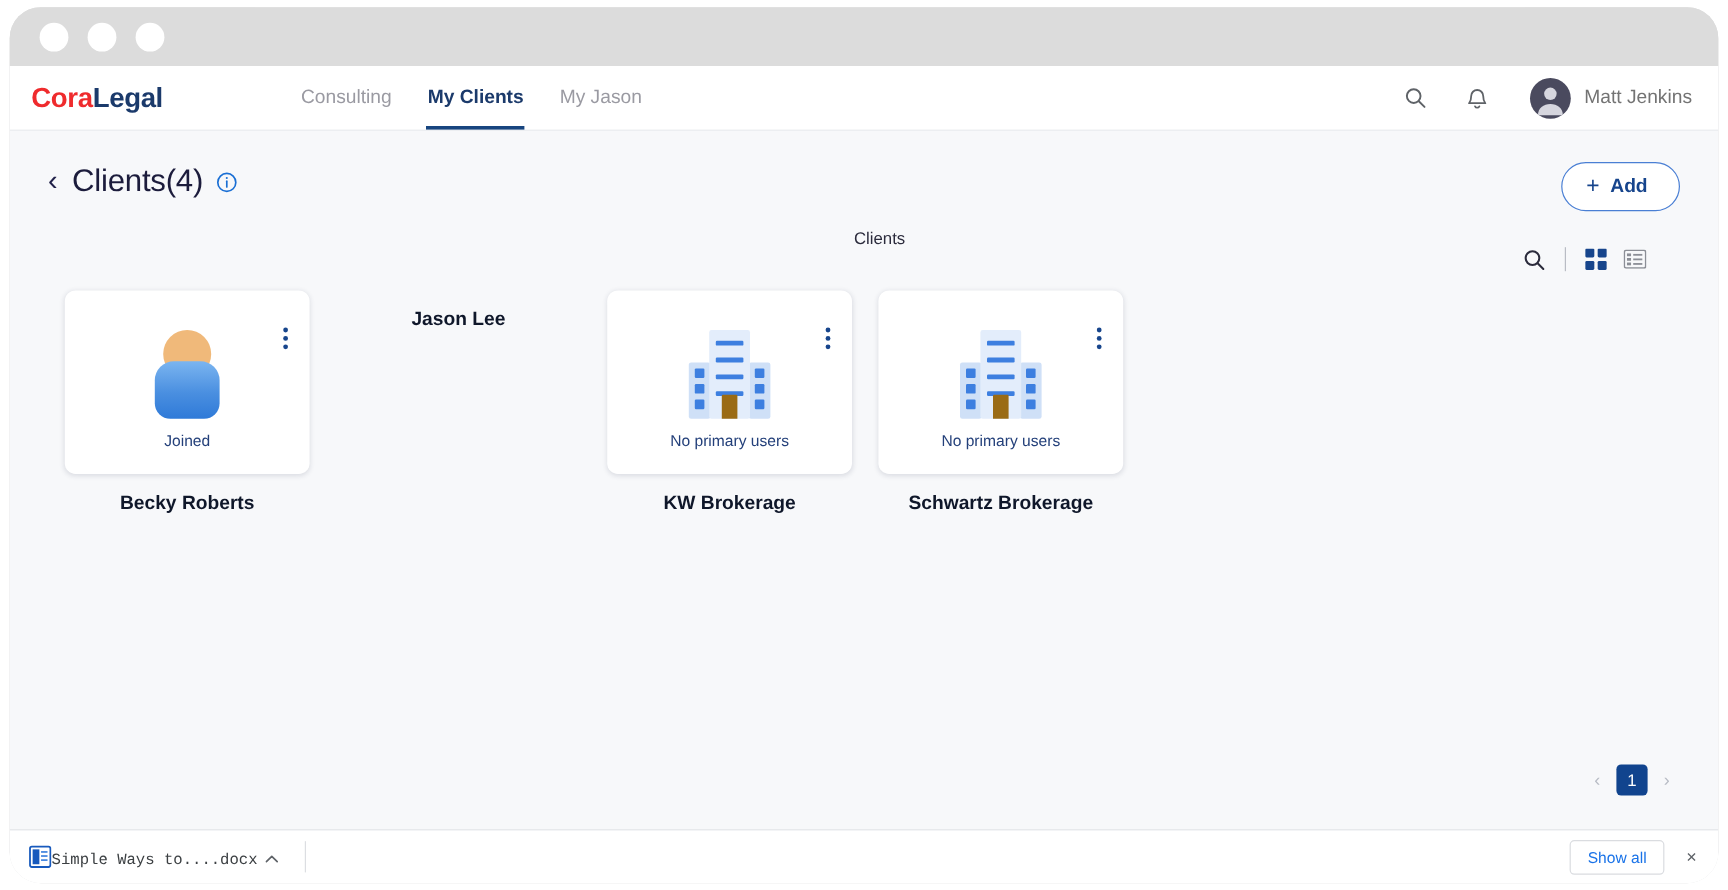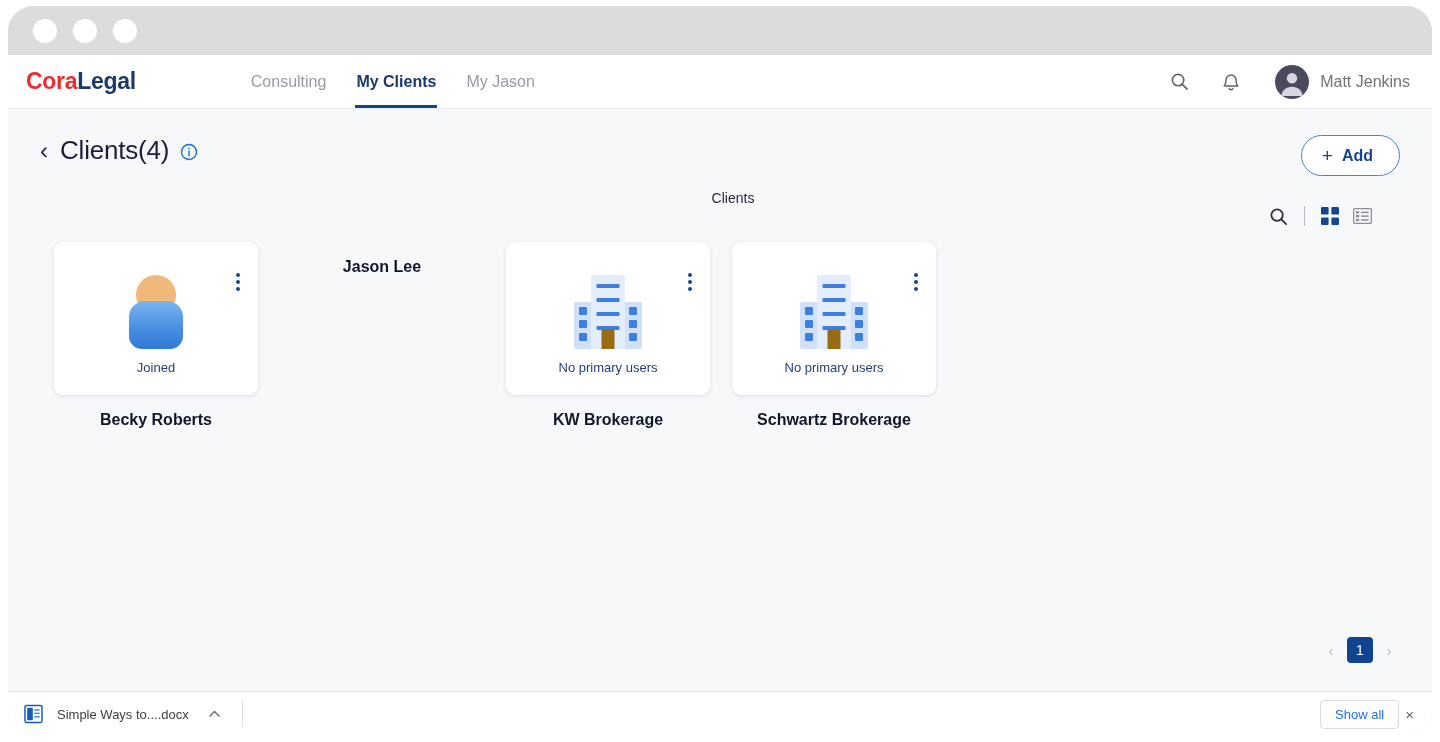--- a/index.html
+++ b/index.html
@@ -376,23 +376,23 @@
     height: 45px;
     background: #ffffff;
     border-top: 1px solid #e2e4e8;
     display: flex;
     align-items: center;
     padding: 0 14px 0 16px;
     flex: none;
   }
   .dl-item {
     display: flex;
-    align-items: center;
-    gap: 14px;
-    cursor: pointer;
+    align-items: flex-end;
+    cursor: pointer;
+    font-family: Liberation Mono, monospace;
   }
   .dl-icon {
     width: 19px; height: 20px;
     position: relative;
   }
   .dl-name {
     font-size: 13px;
     color: #3c4043;
     white-space: nowrap;
   }
@@ -404,21 +404,21 @@
   }
   .dl-sep {
     width: 1px; height: 26px;
     background: #dcdee2;
     margin-left: 22px;
   }
   .dl-right {
     margin-left: auto;
     display: flex;
     align-items: center;
-    gap: 2px;
+    gap: 14px;
   }
   .show-all {
     border: 1px solid #dadce0;
     border-radius: 4px;
     background: #fff;
     color: #1a73e8;
     font-size: 13px;
     padding: 6px 14px;
     cursor: pointer;
     white-space: nowrap;

